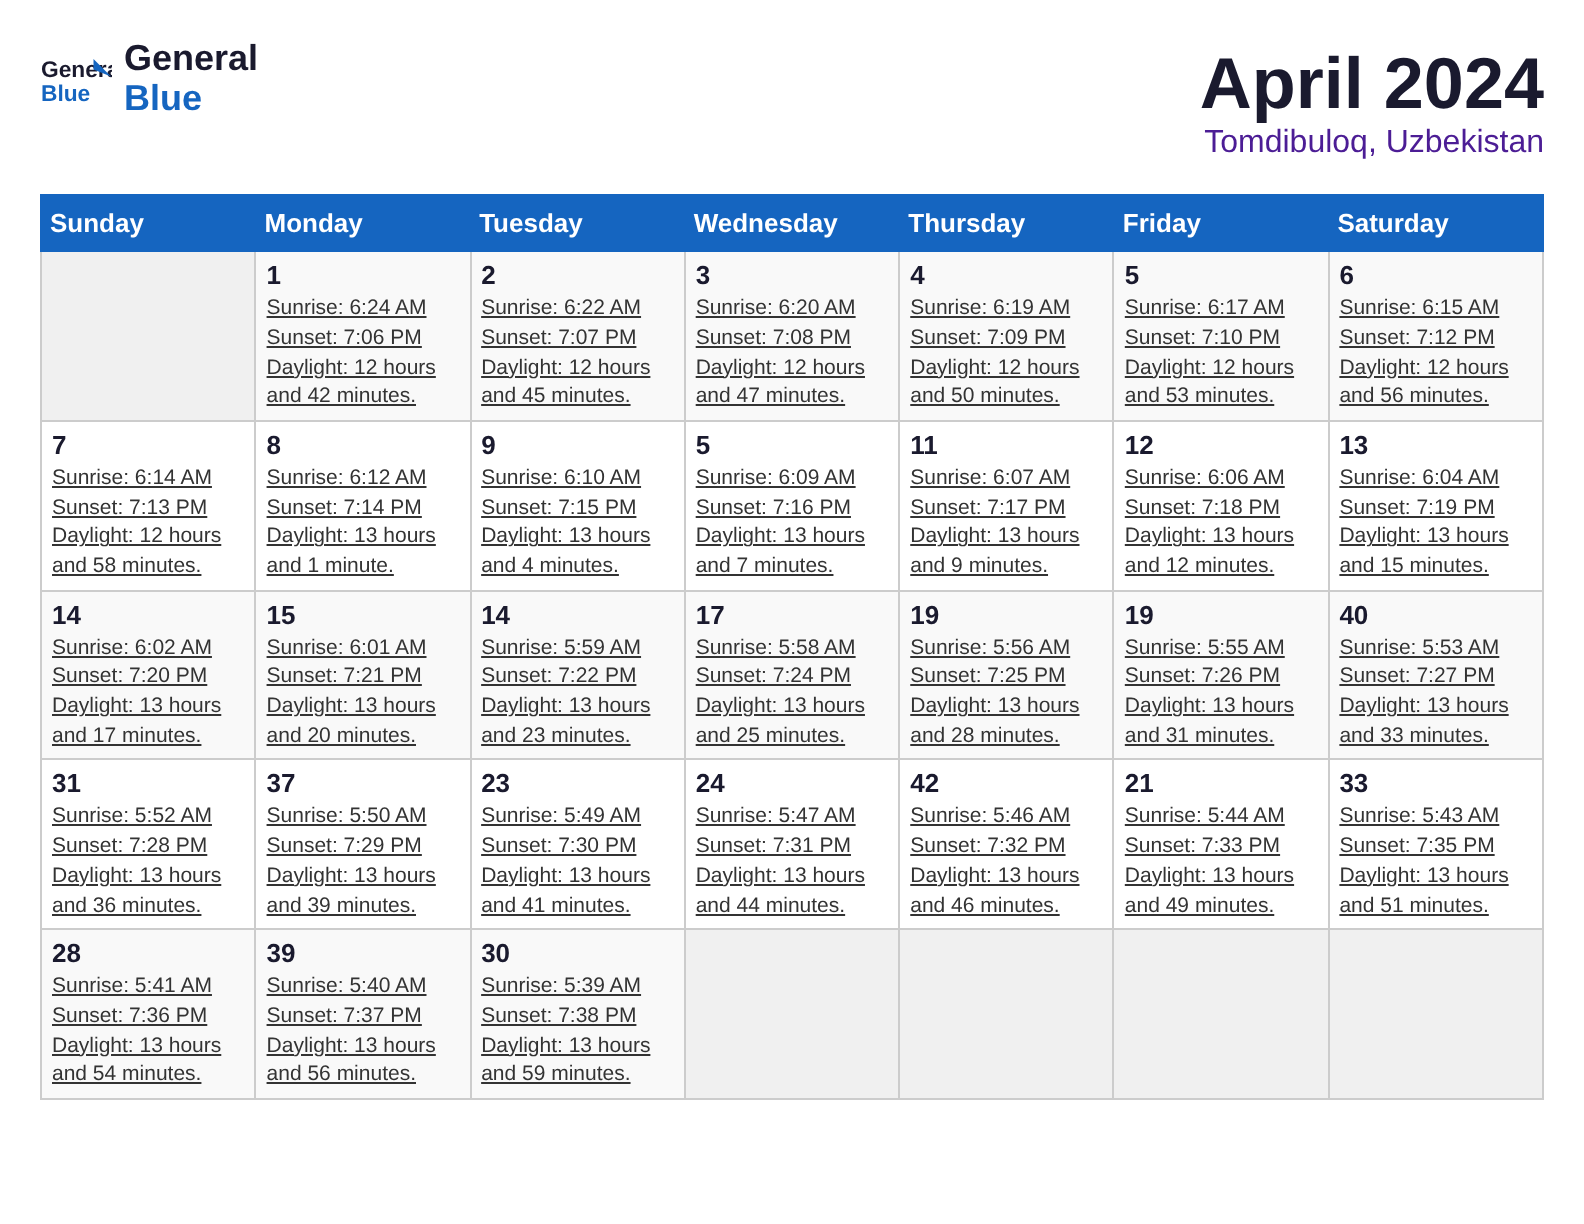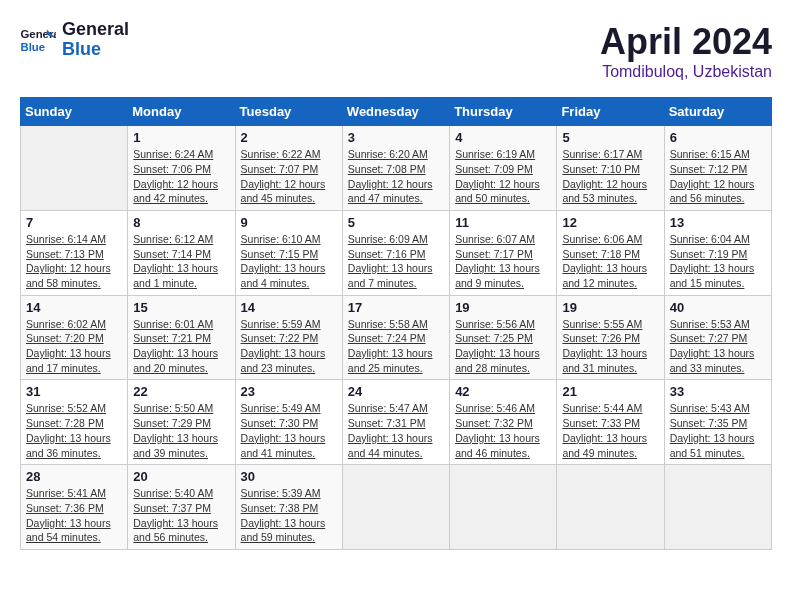--- a/index.html
+++ b/index.html
@@ -207,21 +207,21 @@
           <span class="day-num">40</span>
           <div class="day-info">Sunrise: 5:53 AM<br>Sunset: 7:27 PM<br>Daylight: 13 hours<br>and 33 minutes.</div>
         </td>
       </tr>
       <tr>
         <td>
           <span class="day-num">31</span>
           <div class="day-info">Sunrise: 5:52 AM<br>Sunset: 7:28 PM<br>Daylight: 13 hours<br>and 36 minutes.</div>
         </td>
         <td>
-          <span class="day-num">22</span>
+          <span class="day-num">37</span>
           <div class="day-info">Sunrise: 5:50 AM<br>Sunset: 7:29 PM<br>Daylight: 13 hours<br>and 39 minutes.</div>
         </td>
         <td>
           <span class="day-num">23</span>
           <div class="day-info">Sunrise: 5:49 AM<br>Sunset: 7:30 PM<br>Daylight: 13 hours<br>and 41 minutes.</div>
         </td>
         <td>
           <span class="day-num">24</span>
           <div class="day-info">Sunrise: 5:47 AM<br>Sunset: 7:31 PM<br>Daylight: 13 hours<br>and 44 minutes.</div>
         </td>
@@ -237,21 +237,21 @@
           <span class="day-num">33</span>
           <div class="day-info">Sunrise: 5:43 AM<br>Sunset: 7:35 PM<br>Daylight: 13 hours<br>and 51 minutes.</div>
         </td>
       </tr>
       <tr>
         <td>
           <span class="day-num">28</span>
           <div class="day-info">Sunrise: 5:41 AM<br>Sunset: 7:36 PM<br>Daylight: 13 hours<br>and 54 minutes.</div>
         </td>
         <td>
-          <span class="day-num">20</span>
+          <span class="day-num">39</span>
           <div class="day-info">Sunrise: 5:40 AM<br>Sunset: 7:37 PM<br>Daylight: 13 hours<br>and 56 minutes.</div>
         </td>
         <td>
           <span class="day-num">30</span>
           <div class="day-info">Sunrise: 5:39 AM<br>Sunset: 7:38 PM<br>Daylight: 13 hours<br>and 59 minutes.</div>
         </td>
         <td class="empty-cell"></td>
         <td class="empty-cell"></td>
         <td class="empty-cell"></td>
         <td class="empty-cell"></td>

